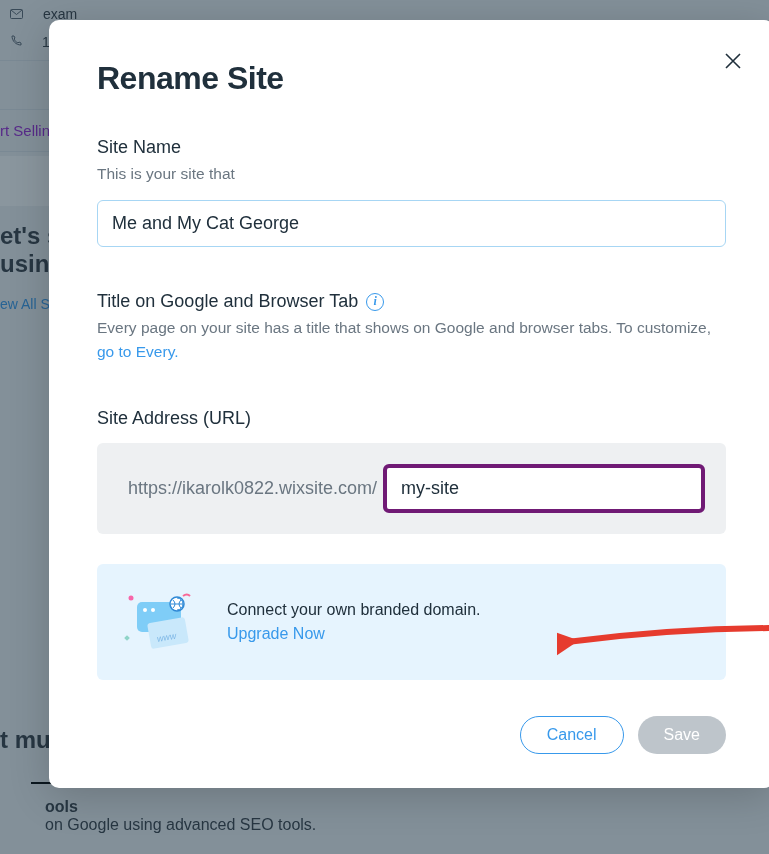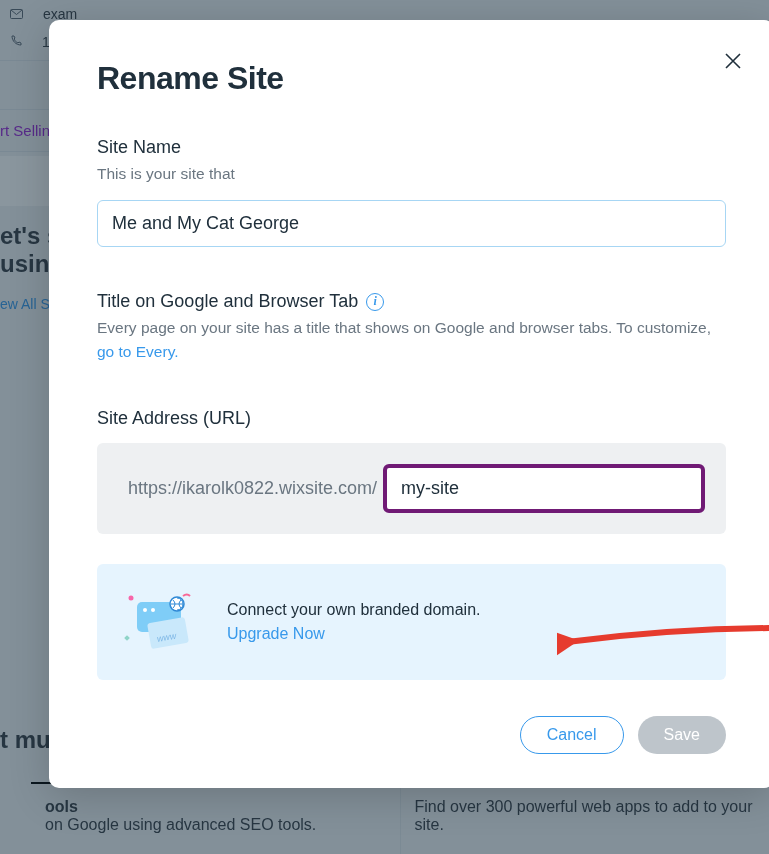--- a/index.html
+++ b/index.html
@@ -246,23 +246,20 @@
   <div class="bg-section" style="white-space:pre-line">et's s
 usine</div>
   <div class="bg-sub">ew All S</div>
   <span class="bg-close-x">×</span>
   <div class="bg-much">t mu</div>
   <div class="bg-bottom">
     <div class="bg-bottom-col">
       <h4>ools</h4>
       <p> on Google using advanced SEO tools.</p>
     </div>
-    <div class="bg-bottom-col">
-      <p>Find over 300 powerful web apps to add to your site.</p>
-    </div>
   </div>
 </div>
 
 <div class="overlay"></div>
 
 <div class="modal">
   <div class="modal-close">
     <svg width="18" height="18" viewBox="0 0 18 18" fill="none" stroke-width="1.6">
         <path d="M2 2l14 14M16 2L2 16"></path>
       </svg>

